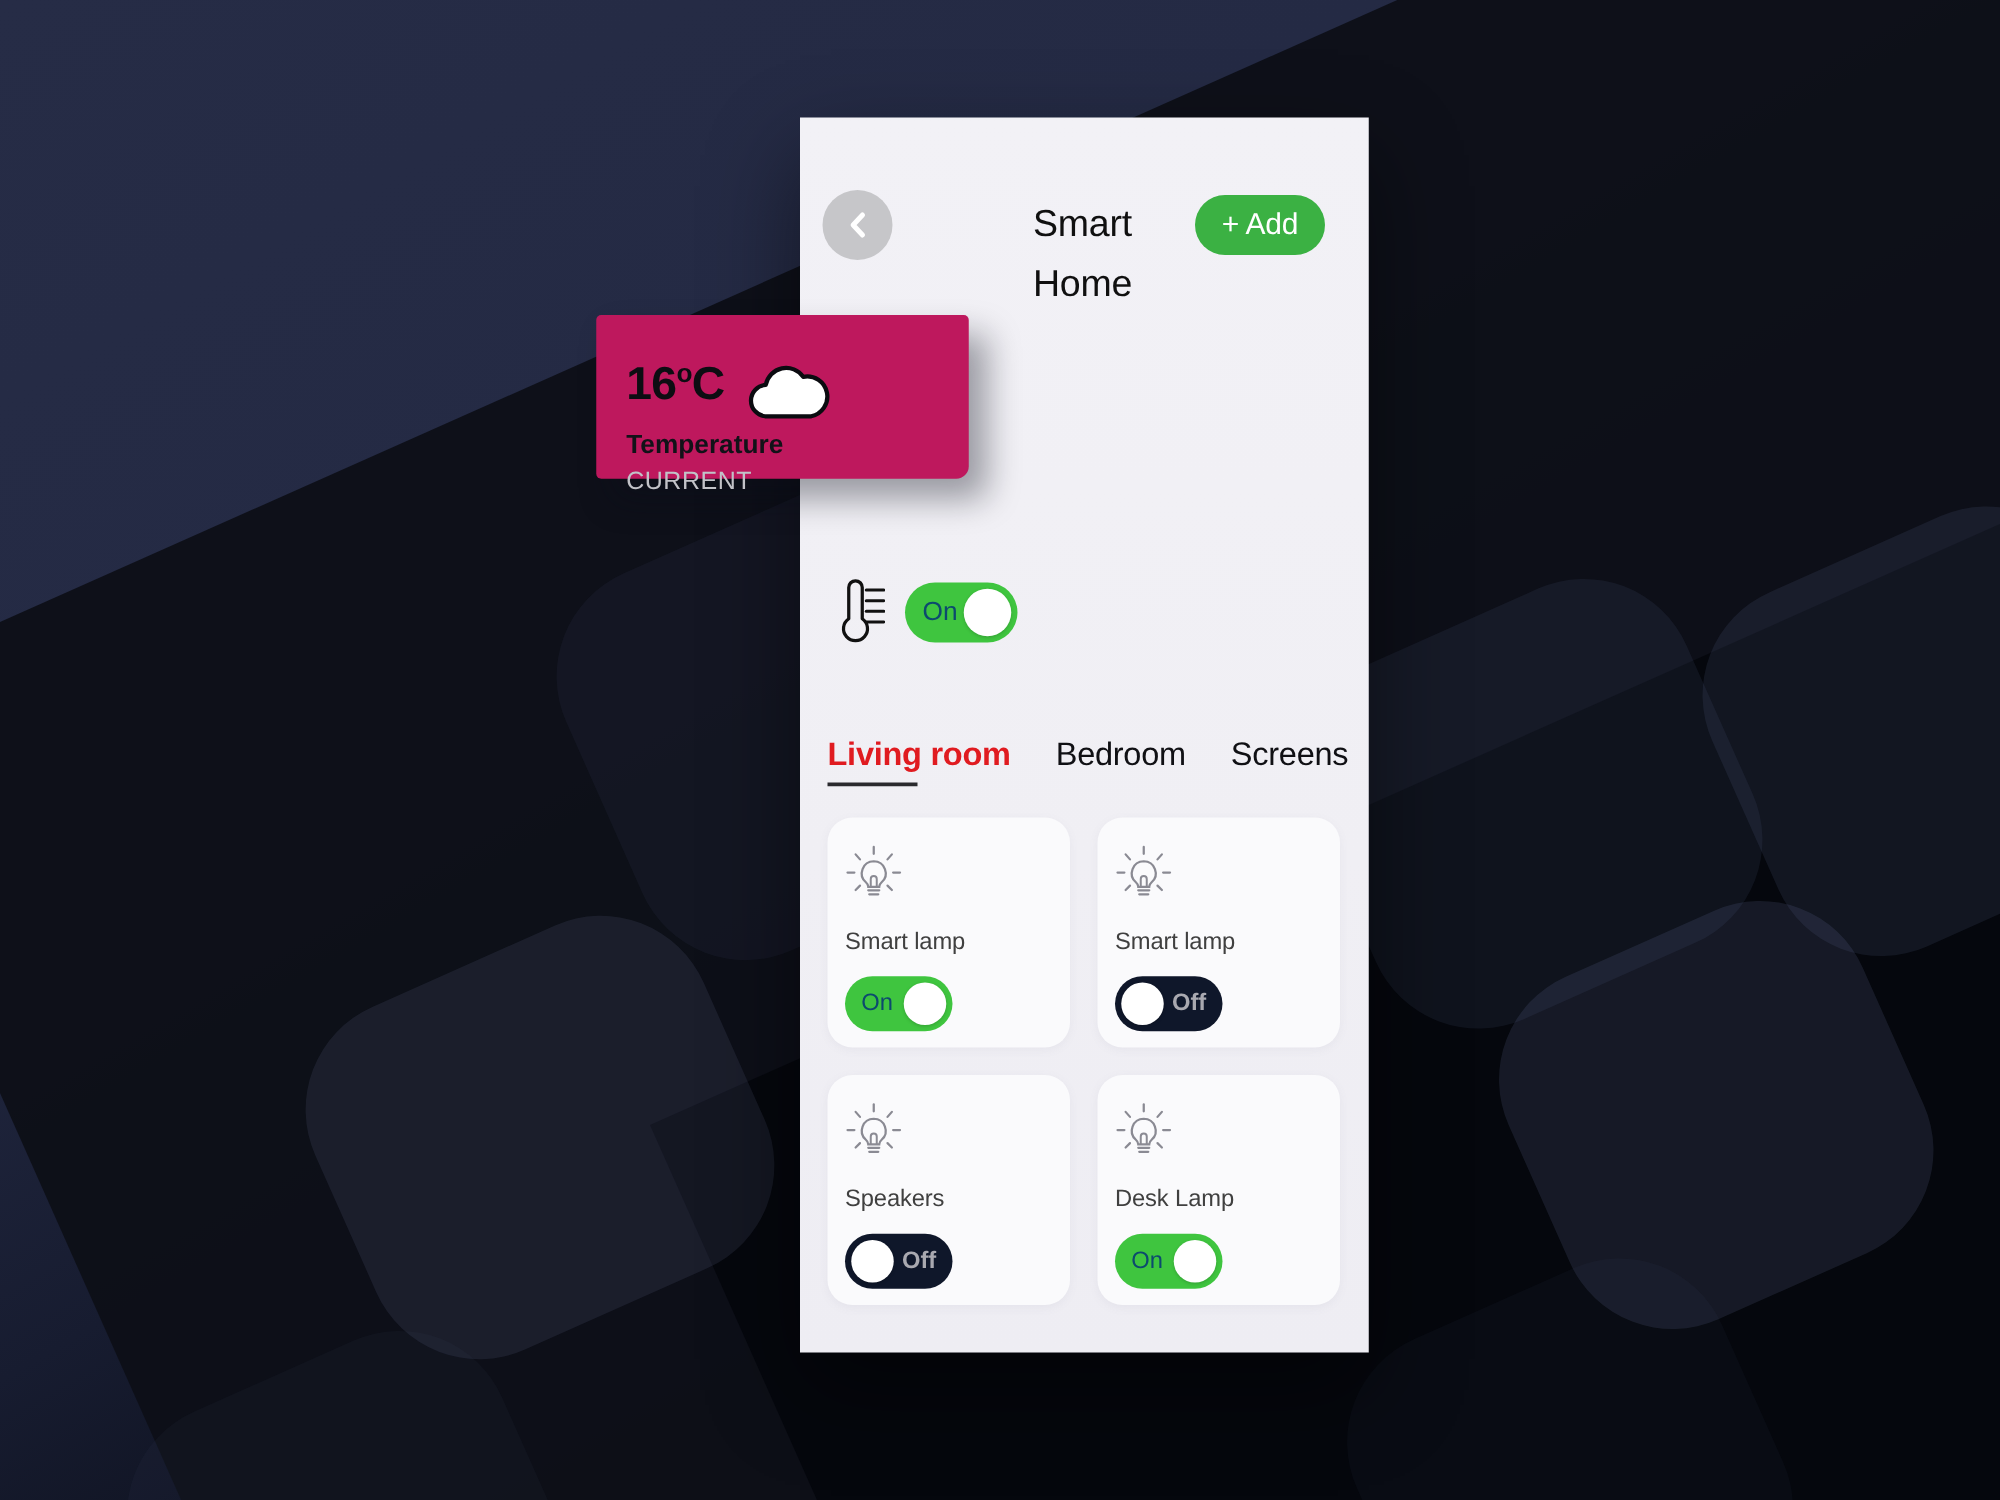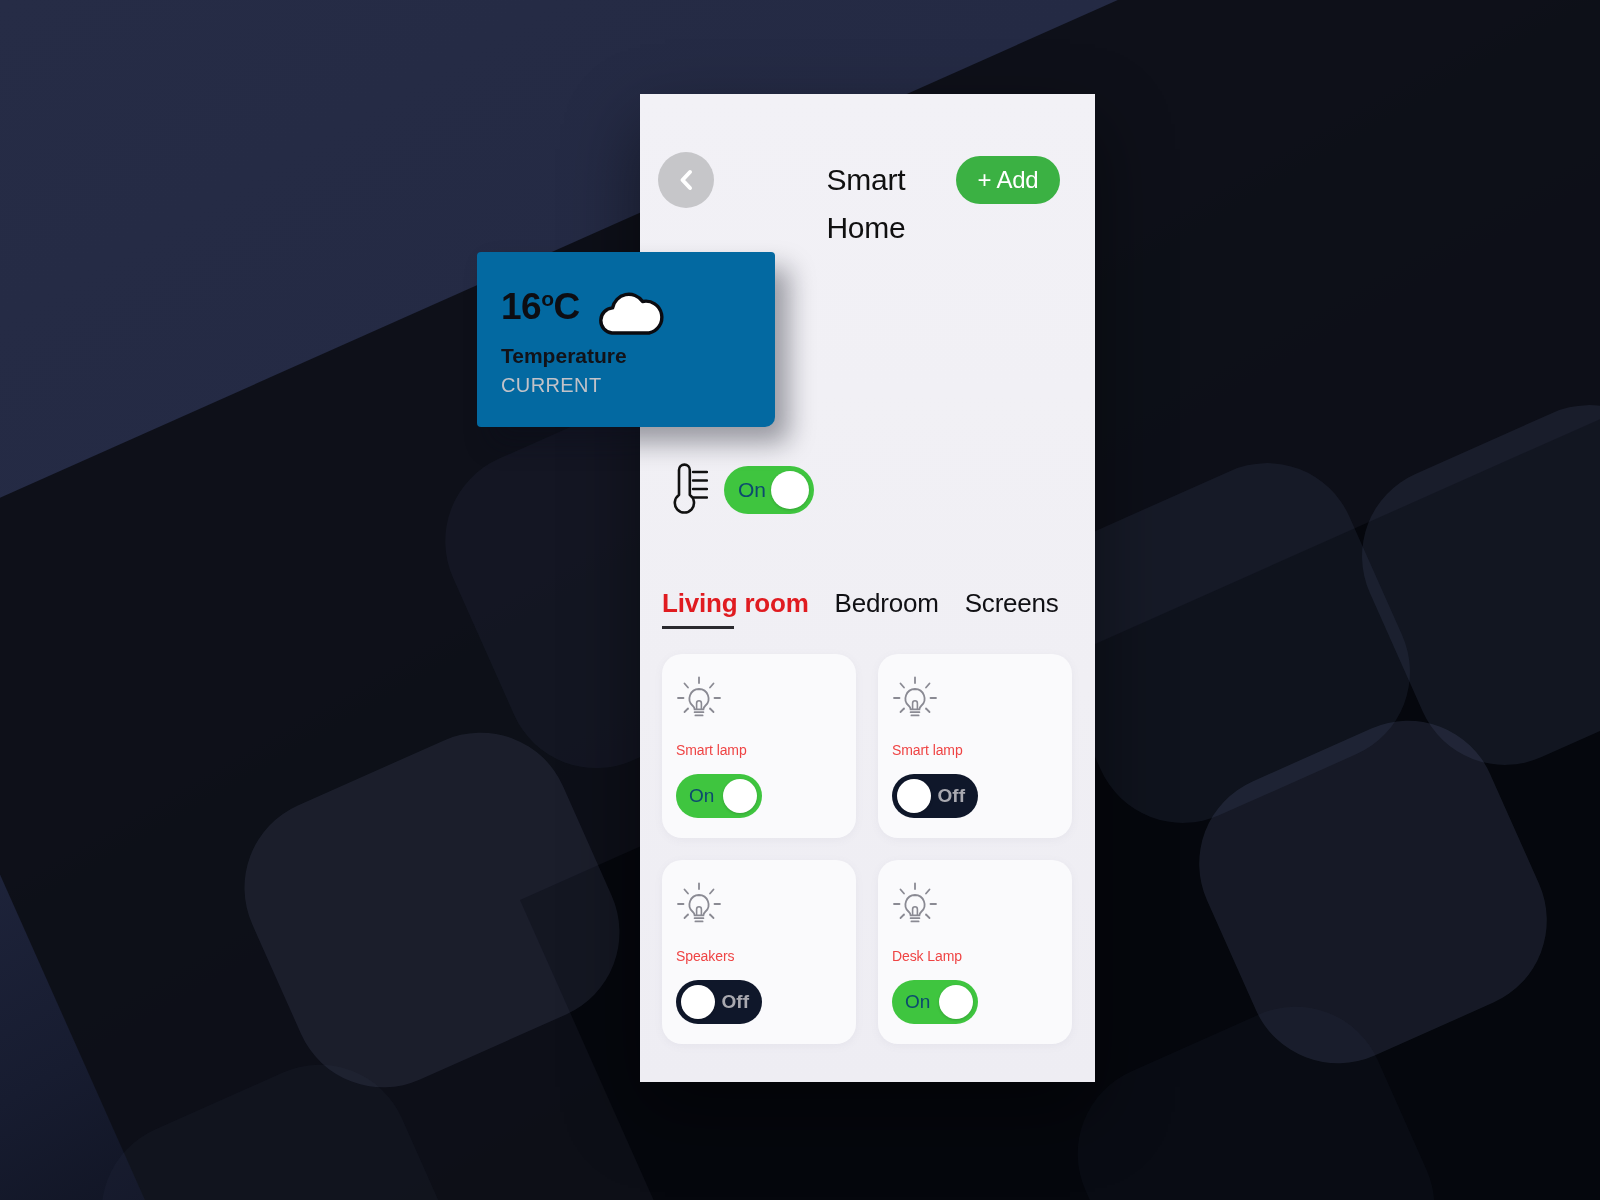--- a/index.html
+++ b/index.html
@@ -49,22 +49,22 @@
   }
   #add-btn {
     position:absolute; left:316px; top:62px; width:104px; height:48px; border-radius:24px;
     background:#3bb143; color:#fff; font-size:24px; border:none; cursor:pointer;
     display:flex; align-items:center; justify-content:center; letter-spacing:-0.2px;
     font-family:"Liberation Sans", sans-serif;
   }
 
   
   #weather-card {
-    position:absolute; left:-163px; top:158px; width:298px; height:175px;
-    background:#0369a1; border-radius:4px 4px 10px 4px;
+    position:absolute; left:-163px; top:158px; width:298px; height:131px;
+    background:#be185d; border-radius:4px 4px 10px 4px;
     box-shadow:14px 16px 26px rgba(10,12,25,.38);
     padding:34px 0 0 24px;
   }
   #wx-top { display:flex; align-items:flex-start; gap:14px; }
   #wx-temp { font-size:37px; font-weight:bold; color:#0d0d12; letter-spacing:-0.5px; }
   #wx-temp sup { font-size:21px; font-weight:bold; vertical-align:super; line-height:0; }
   #cloud-icon { margin-top:2px; }
   #wx-label { margin-top:8px; font-size:21px; font-weight:bold; color:#121218; }
   #wx-sub { margin-top:6px; font-size:20px; color:#c2c2c8; letter-spacing:.4px; }
 
@@ -101,39 +101,39 @@
   #slider-value sup { font-size:21px; font-weight:bold; vertical-align:super; line-height:0; }
   #slider-handle {
     position:absolute; width:62px; height:62px; border-radius:50%;
     background:#fff; box-shadow:0 3px 10px rgba(80,80,100,.20);
     display:flex; flex-direction:column; align-items:center; justify-content:center; gap:7px;
     cursor:grab;
   }
   #slider-handle span { display:block; width:28px; height:3px; background:#777; border-radius:2px; }
 
   
-  #tabs { position:absolute; left:22px; top:494px; display:flex; align-items:baseline; gap:26px; }
+  #tabs { position:absolute; left:22px; top:494px; display:flex; align-items:baseline; gap:36px; }
   .tab { font-size:26px; color:#101014; cursor:pointer; position:relative; padding-bottom:10px;
          letter-spacing:-0.2px; }
   .tab.active { color:#e01b20; font-weight:bold; }
   .tab.active::after {
     content:""; position:absolute; left:0; bottom:0; width:72px; height:3px; background:#2a2a2e;
   }
 
   
   #grid {
     position:absolute; left:22px; top:560px; width:410px;
     display:grid; grid-template-columns:repeat(2,194px); grid-template-rows:repeat(2,184px);
     gap:22px;
   }
   .device-card {
     background:#fafafc; border-radius:20px; padding:22px 0 0 14px;
     box-shadow:0 2px 8px rgba(120,120,145,.07); cursor:pointer;
   }
-  .device-name { margin-top:14px; font-size:14px; color:#ef4444; letter-spacing:-0.1px; }
+  .device-name { margin-top:14px; font-size:19px; color:#404040; letter-spacing:-0.1px; }
 
   
   .toggle {
     margin-top:16px; width:86px; height:44px; border-radius:22px;
     display:flex; align-items:center; position:relative; cursor:pointer; border:none;
     font-family:"Liberation Sans", sans-serif;
   }
   .toggle .knob {
     position:absolute; width:34px; height:34px; border-radius:50%; background:#fff;
     box-shadow:0 1px 3px rgba(0,0,0,.18);

